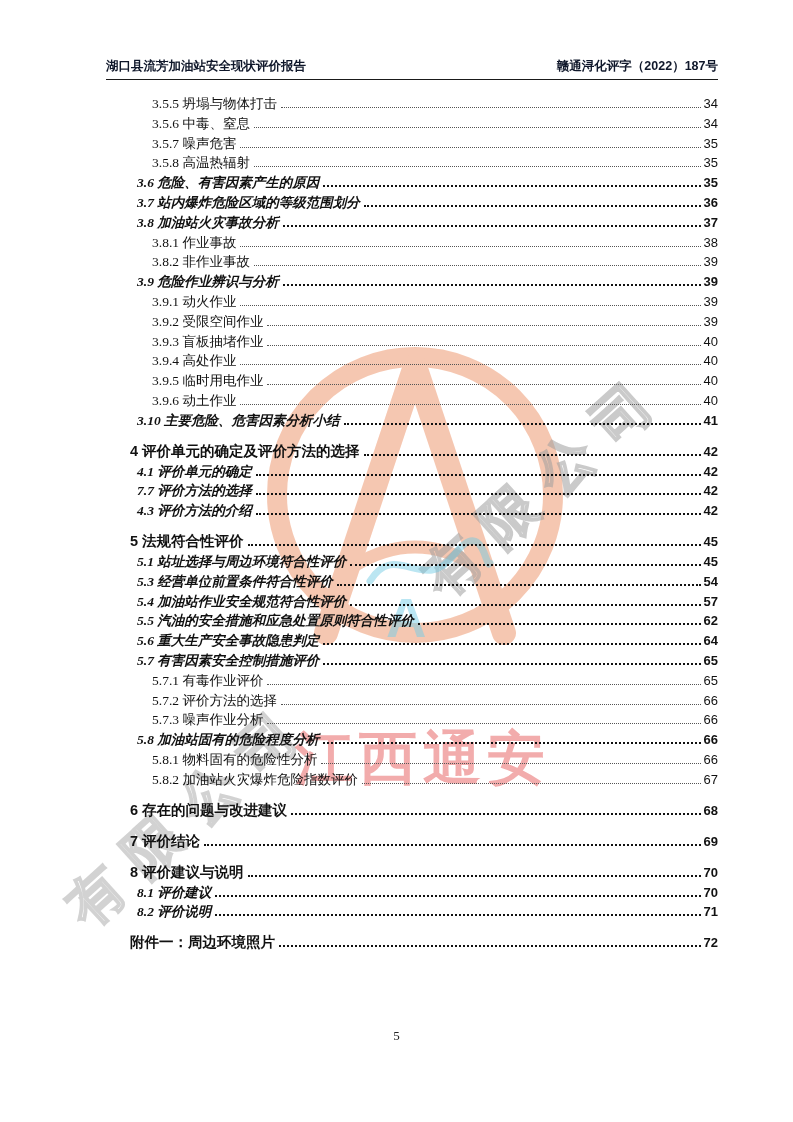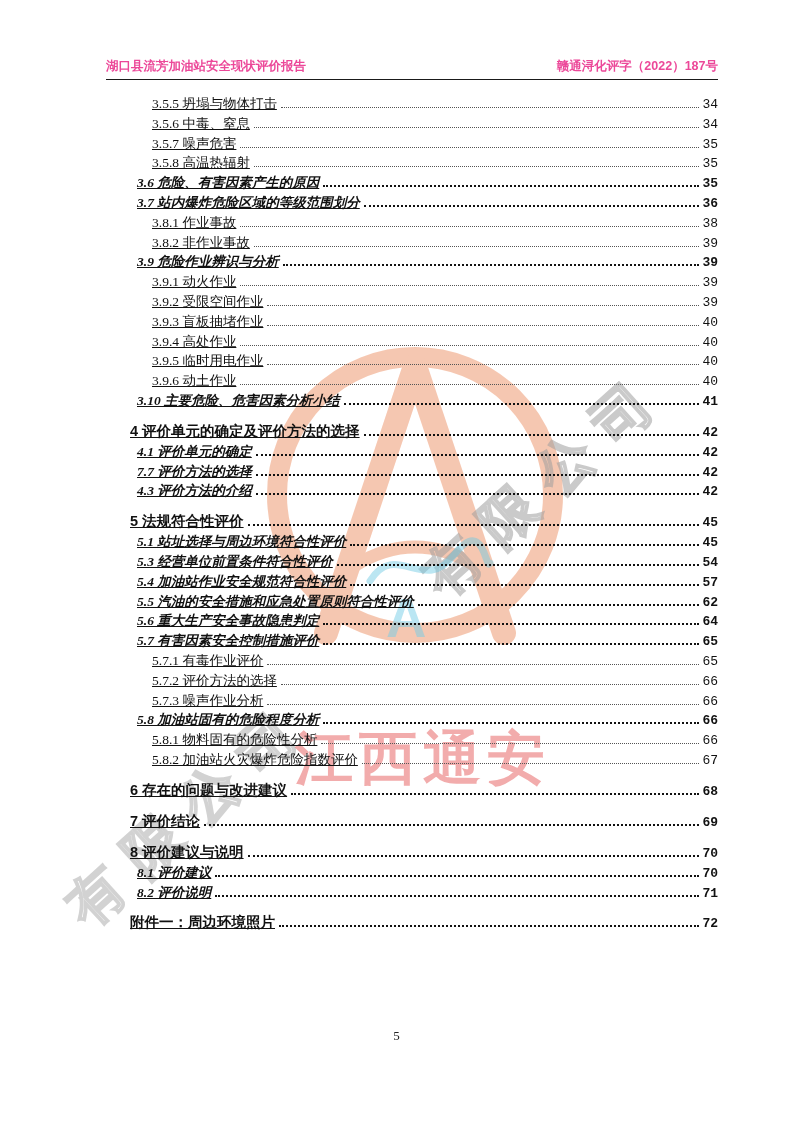--- a/index.html
+++ b/index.html
@@ -28,41 +28,41 @@
   .wm-blue { position:absolute; left:358px; top:533px; opacity:0.85; }
 
   
   .content { position:absolute; inset:0; z-index:1; }
 
   .page-header {
     position:absolute; left:106px; right:75px; top:58px;
     display:flex; justify-content:space-between; align-items:flex-end;
     border-bottom:1.5px solid #1a1a1a; padding-bottom:4px;
     font-family:"Liberation Sans", sans-serif; font-weight:bold;
-    font-size:12.5px; color:#ec4899;
+    font-size:12.5px; color:#0f172a;
   }
 
   .toc { position:absolute; left:106px; right:75px; top:95px; }
   .toc-row { display:flex; align-items:baseline; height:19.8px; }
   .toc-row.gap { margin-top:10px; }
   .toc-row.lvl1 {
     font-family:"Liberation Sans", sans-serif; font-weight:bold;
     font-size:14.5px; height:21px;margin-left:24px;
   }
   .toc-row.lvl2 {
     font-family:"Liberation Serif", serif; font-style:italic; font-weight:bold;
     font-size:13.5px; padding-left:31px;
   }
   .toc-row.lvl3 {
     font-family:"Liberation Serif", serif; font-size:13.5px; padding-left:46px;
   }
-  .toc-label { white-space:nowrap;text-decoration:underline; }
+  .toc-label { white-space:nowrap; }
   .toc-leader { flex:1; margin:0 3px 4px 4px; border-bottom:1.7px dotted #555; min-width:18px; }
   .lvl1 .toc-leader, .lvl2 .toc-leader { border-bottom:2.2px dotted #111; }
-  .toc-page { font-family:Liberation Mono, monospace; font-style:normal; font-size:13px; font-weight:normal; }
+  .toc-page { font-family:Liberation Sans, sans-serif; font-style:normal; font-size:13px; font-weight:normal; }
   .lvl1 .toc-page, .lvl2 .toc-page { font-weight:bold; }
 
   .page-footer {
     position:absolute; left:0; right:0; top:1028px; text-align:center;
     font-size:13px; color:#222;
   }
 </style>
 </head>
 <body>
 
@@ -117,20 +117,25 @@
       <div class="toc-row lvl2">
         <span class="toc-label">3.6 危险、有害因素产生的原因</span>
         <span class="toc-leader"></span>
         <span class="toc-page">35</span>
       </div>
       <div class="toc-row lvl2">
         <span class="toc-label">3.7 站内爆炸危险区域的等级范围划分</span>
         <span class="toc-leader"></span>
         <span class="toc-page">36</span>
       </div>
+      <div class="toc-row lvl2">
+        <span class="toc-label">3.8 加油站火灾事故分析</span>
+        <span class="toc-leader"></span>
+        <span class="toc-page">37</span>
+      </div>
       <div class="toc-row lvl3">
         <span class="toc-label">3.8.1 作业事故</span>
         <span class="toc-leader"></span>
         <span class="toc-page">38</span>
       </div>
       <div class="toc-row lvl3">
         <span class="toc-label">3.8.2 非作业事故</span>
         <span class="toc-leader"></span>
         <span class="toc-page">39</span>
       </div>

